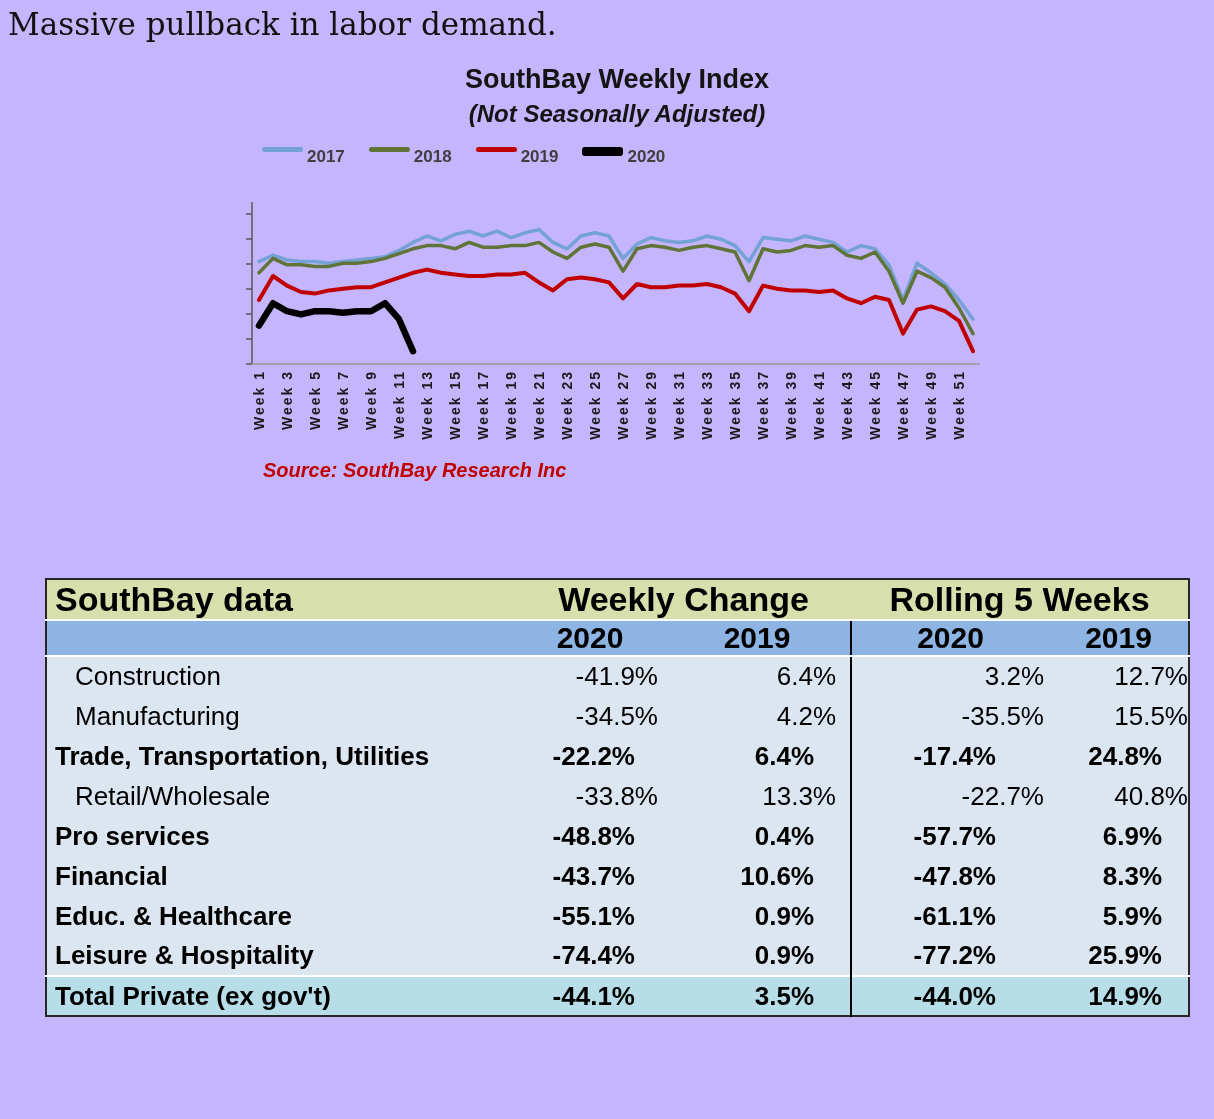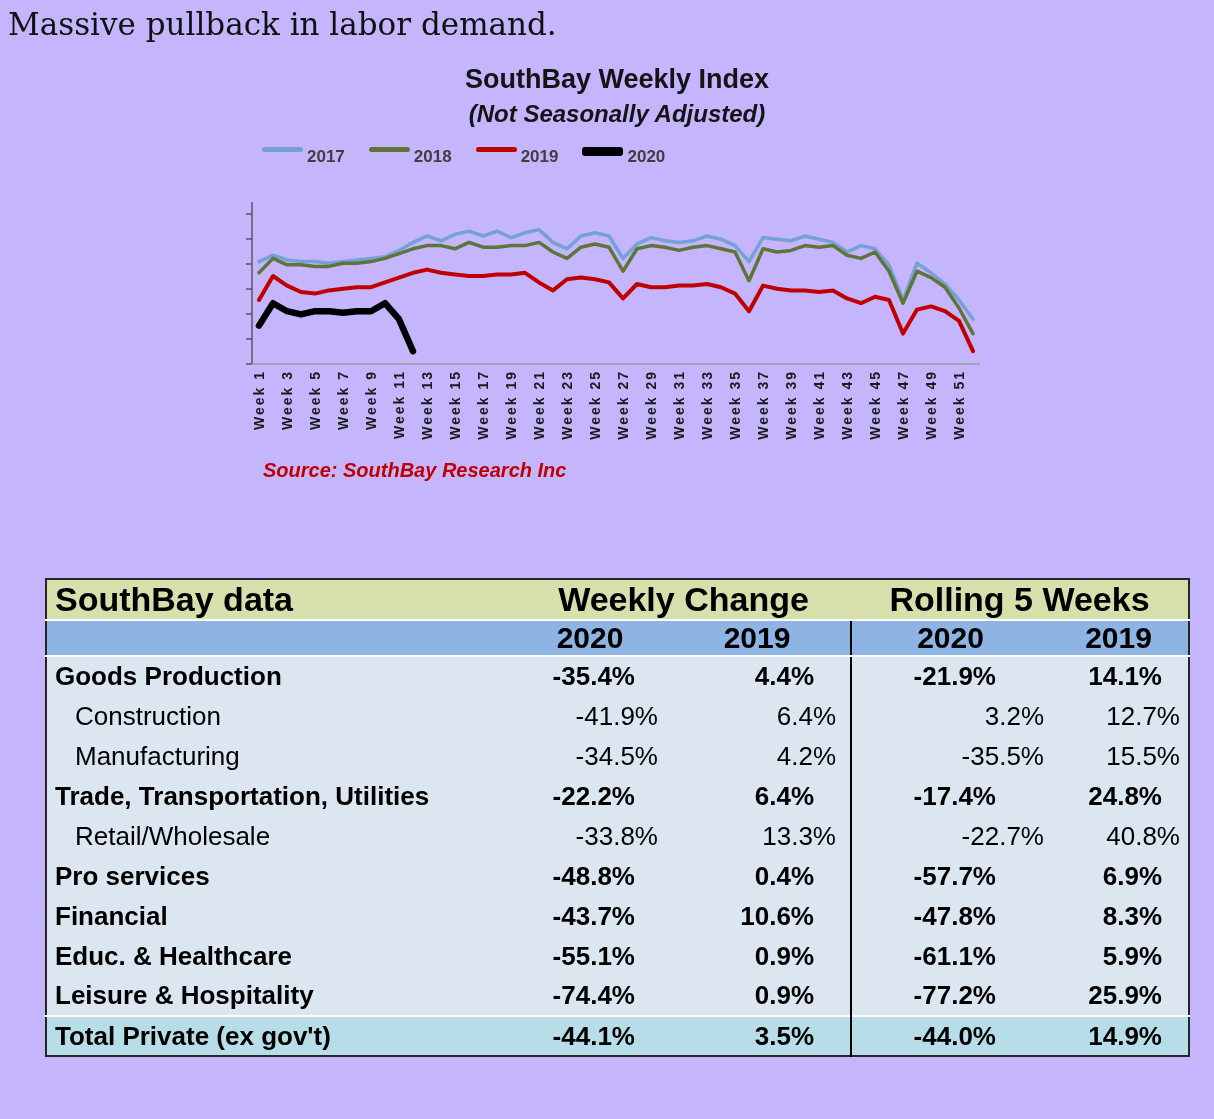--- a/index.html
+++ b/index.html
@@ -38,21 +38,21 @@
   .t-title { text-align:left; padding-left:8px; font-size:34px; font-weight:bold; }
   .t-group { text-align:center; font-size:34px; font-weight:bold; }
   .r-blue th { background:#8db4e2; height:36px; border-top:2px solid #fff; border-bottom:2px solid #fff; }
   .t-year { text-align:center; font-size:30px; font-weight:bold; vertical-align:middle; }
   .tbl tbody td { background:#dce6f1; height:40px; vertical-align:middle; font-size:26px; }
   .lab { text-align:left; padding-left:8px; font-size:27px; }
   .sub-row .lab { padding-left:28px; font-weight:normal; }
   .bold-row .lab, .bold-row .val { font-weight:bold; }
   .val { text-align:right; }
   .sub-row .c0 { padding-right:6px; }  .sub-row .c1 { padding-right:14px; }
-  .sub-row .c2 { padding-right:5px; }  .sub-row .c3 { padding-right:8px; }
+  .sub-row .c2 { padding-right:5px; }  .sub-row .c3 { }
   .bold-row .c0 { padding-right:29px; } .bold-row .c1 { padding-right:36px; }
   .bold-row .c2 { padding-right:53px; } .bold-row .c3 { padding-right:26px; }
   .divl { border-left:2px solid #000; }
   .total-row td { background:#b7dee8 !important; border-top:2px solid #fff; }
 </style>
 </head>
 <body>
 
 <div class="page">
 
@@ -149,27 +149,20 @@
       </tr>
       <tr class="r-blue">
         <th></th>
         <th class="t-year">2020</th>
         <th class="t-year">2019</th>
         <th class="t-year divl">2020</th>
         <th class="t-year">2019</th>
       </tr>
     </thead>
     <tbody id="tbody">
-        <tr class="bold-row ">
-          <td class="lab">Goods Production</td>
-          <td class="val c0">-35.4%</td>
-          <td class="val c1">4.4%</td>
-          <td class="val c2 divl">-21.9%</td>
-          <td class="val c3">14.1%</td>
-        </tr>
         <tr class="sub-row ">
           <td class="lab">Construction</td>
           <td class="val c0">-41.9%</td>
           <td class="val c1">6.4%</td>
           <td class="val c2 divl">3.2%</td>
           <td class="val c3">12.7%</td>
         </tr>
         <tr class="sub-row ">
           <td class="lab">Manufacturing</td>
           <td class="val c0">-34.5%</td>

